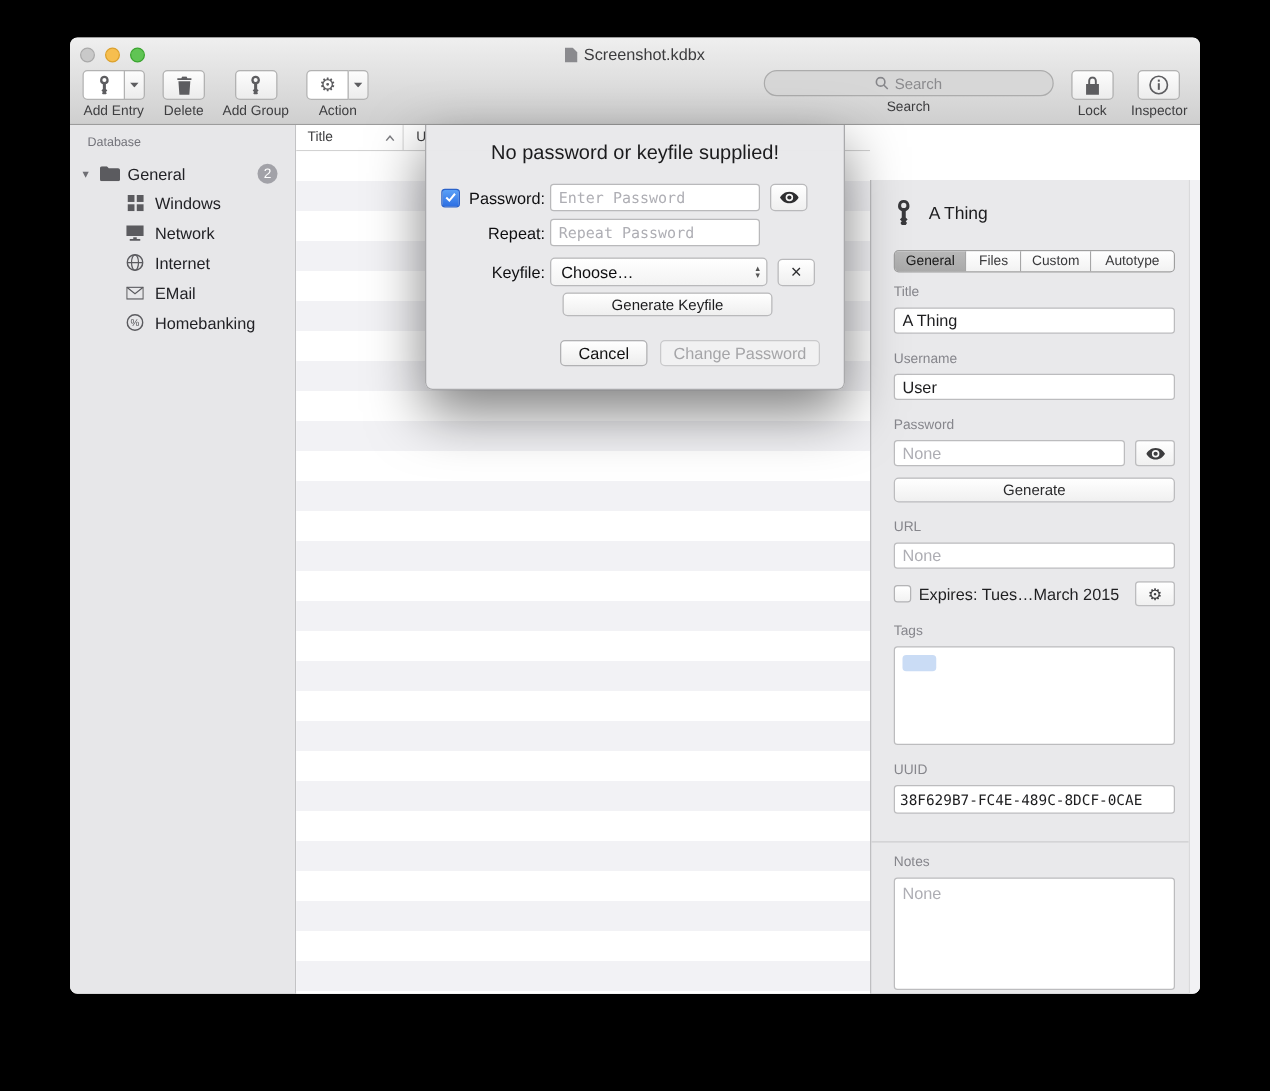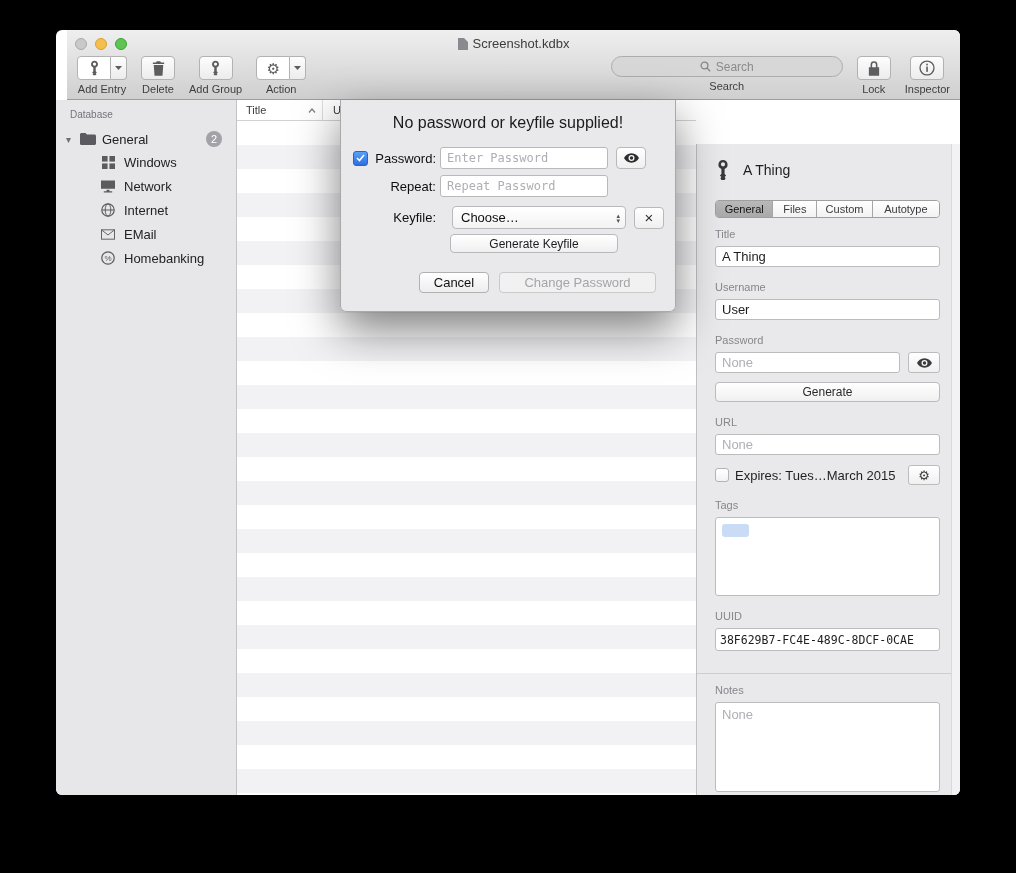--- a/index.html
+++ b/index.html
@@ -6,21 +6,21 @@
   html,body { background:#000; }
   body { font-family:"Liberation Sans", sans-serif; }
 
   .screen { position:relative; width:1016px; height:873px; background:#000; overflow:hidden; }
 
   .window { position:absolute; left:56px; top:30px; width:904px; height:765px;
             border-radius:6px; overflow:hidden; background:#fff;
             box-shadow:0 25px 60px rgba(0,0,0,.75); }
 
   
-  .header { position:absolute; top:0; left:11px; right:0; height:70px;
+  .header { position:absolute; top:0; left:0; right:0; height:70px;
             background:linear-gradient(#efefef,#cfcfcf); border-bottom:1px solid #9c9c9c; }
   .traffic { position:absolute; left:8px; top:8px; display:flex; gap:8px; }
   .light { width:12px; height:12px; border-radius:50%; }
   .light.close { background:#c9c9c9; border:1px solid #aaaaaa; }
   .light.min   { background:#f6be4f; border:1px solid #dca12c; }
   .light.zoom  { background:#60c454; border:1px solid #3aa52f; }
   .title { position:absolute; left:0; right:0; top:6px; display:flex; justify-content:center;
            align-items:center; gap:5px; font-size:13px; color:#3c3c3e; }
 
   .tb-left  { position:absolute; left:10px;  top:26px; display:flex; gap:14px; }
@@ -121,32 +121,32 @@
          background:linear-gradient(#5aa0f7,#2d6fe3); display:flex; align-items:center;
          justify-content:center; flex:0 0 auto; }
   .slabel { width:68px; text-align:right; font-size:13px; color:#0e0e10; }
   .slabel.wide { width:83px; }
   input.sfield { margin-left:4px; width:168px; height:22px; border:1px solid #b9b9bb;
                  border-radius:3px; background:#fff; font-family:"DejaVu Sans Mono",monospace;
                  font-size:12px; padding:0 6px; color:#222; }
   .sic-btn { margin-left:8px; width:30px; height:22px; border:1px solid #b9b9bb; border-radius:4px;
              background:linear-gradient(#ffffff,#efefef); display:flex; align-items:center;
              justify-content:center; font-size:15px; color:#2e2e30; }
-  .popup { margin-left:16px; width:174px; height:23px; border:1px solid #b9b9bb; border-radius:4px;
+  .popup { margin-left:4px; width:174px; height:23px; border:1px solid #b9b9bb; border-radius:4px;
            background:linear-gradient(#ffffff,#f3f3f3); display:flex; align-items:center;
            padding:0 5px 0 8px; font-size:13px; color:#0e0e10; }
   .stepper { margin-left:auto; display:flex; flex-direction:column; font-size:7px; line-height:5px;
              color:#555; }
   .gen-keyfile { display:block; margin:5px 0 0 109px; width:168px; height:19px;
                  border:1px solid #b9b9bb; border-radius:4px; font-family:inherit;
                  background:linear-gradient(#ffffff,#efefef); font-size:12px; color:#1c1c1e; }
   .sheet-btns { display:flex; justify-content:flex-end; gap:10px; margin-top:19px; padding-right:19px; }
   .btn { height:21px; border-radius:4px; font-size:13px; font-family:inherit; }
   .btn.cancel { width:70px; border:1px solid #b1b1b3; background:linear-gradient(#ffffff,#ededed); color:#111; }
-  .btn.disabled { width:157px; border:1px solid #c9c9cb; background:#f1f1f2; color:#a5a5a8; }
+  .btn.disabled { width:128px; border:1px solid #c9c9cb; background:#f1f1f2; color:#a5a5a8; }
 </style>
 </head>
 <body>
 
 <div class="screen">
   <div class="window">
 
     <div class="header">
       <div class="traffic">
         <div class="light close"></div>

